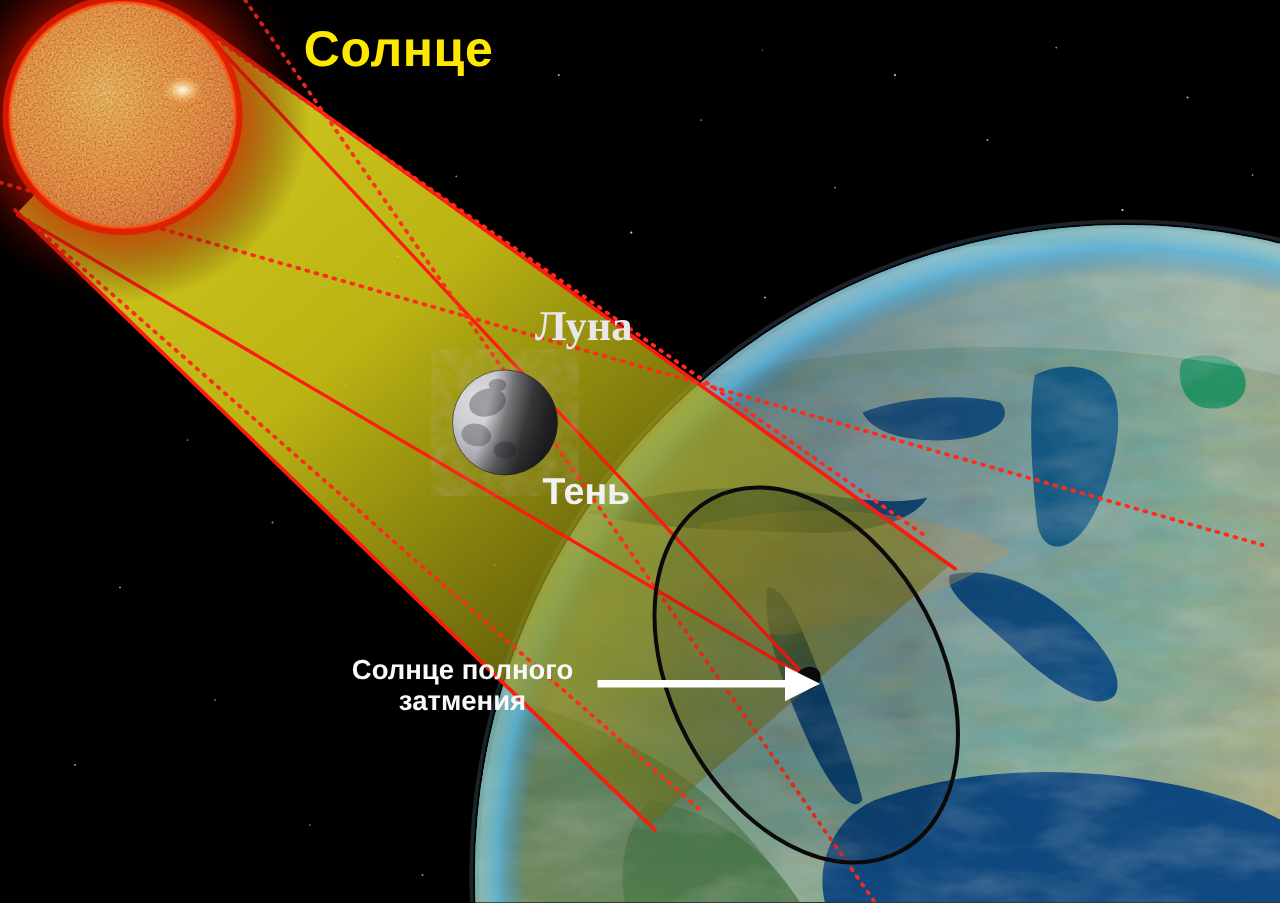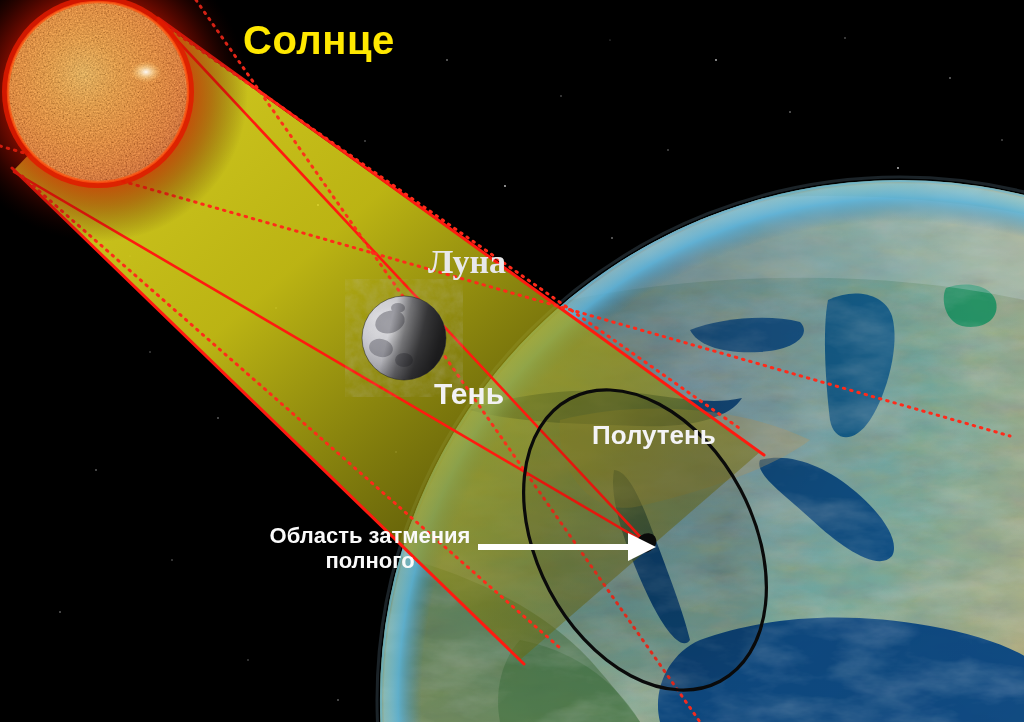--- a/index.html
+++ b/index.html
@@ -316,20 +316,19 @@
       <circle cx="98" cy="92" r="90" fill="none" stroke="#ff5a14" stroke-width="2.5" opacity="0.75"></circle>
     </g>
   </svg>
 
   <div class="label" id="label-sun">Солнце</div>
 
   <div class="label" id="label-moon">Луна</div>
 
   <div class="label" id="label-umbra">Тень</div>
 
-  <div class="label" id="label-penumbra">Полутень</div>
 
   <div class="label" id="label-totality">
-    <span class="l1">Область затмения</span>
-    <span class="l2">полного</span>
+    <span class="l1">Солнце полного</span>
+    <span class="l2">затмения</span>
   </div>
 
 </div>
 
 </body></html>

